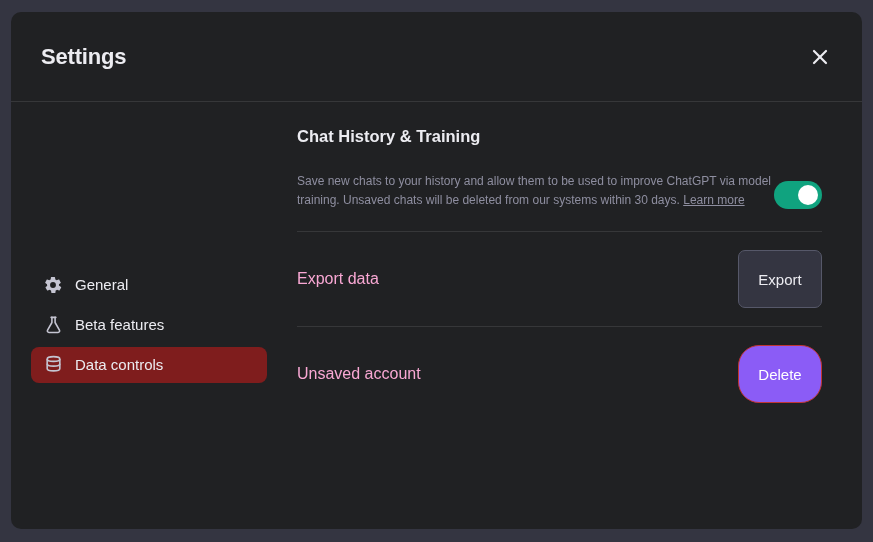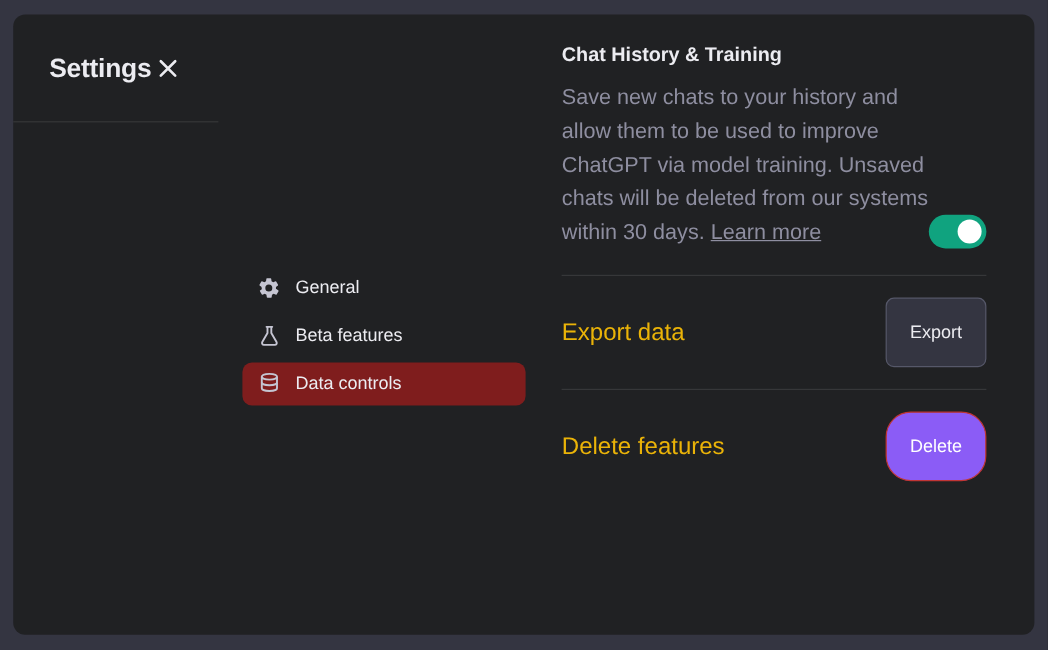--- a/index.html
+++ b/index.html
@@ -11,21 +11,21 @@
   }
   .backdrop {
     width: 873px; height: 542px;
     padding: 12px 11px 0 11px;
   }
   .dialog {
     width: 851px; height: 517px;
     background: #202123;
     border-radius: 10px;
     display: flex;
-    flex-direction: row;
+    flex-direction: column;
   }
   .dialog-header {
     height: 90px;
     border-bottom: 1px solid #363739;
     display: flex;
     align-items: center;
     justify-content: space-between;
     padding: 0 28px 0 30px;
   }
   .dialog-title {
@@ -76,40 +76,40 @@
     flex: 1;
     padding: 7px 30px 0 30px;
   }
   .section-title {
     color: #ececf1;
     font-size: 16.5px;
     font-weight: 600;
   }
   .section-desc {
     color: #8e8ea0;
-    font-size: 18px;
+    font-size: 12px;
     line-height: 1.55;
-    margin-top: 12px;
+    margin-top: 26px;
     max-width: 540px;
   }
   .learn-more {
     color: #8e8ea0;
     text-decoration: underline;
     cursor: pointer;
   }
   .row {
     display: flex;
     align-items: center;
     justify-content: space-between;
     border-top: 1px solid #363739;
     padding: 20px 0;
   }
   .row-label {
-    color: #eab308;
-    font-size: 20px;
+    color: #f9a8d4;
+    font-size: 16px;
   }
   .divider {
     border-top: 1px solid #363739;
     margin-top: 22px;
   }
   .toggle {
     position: relative;
     width: 48px; height: 28px;
     background: #10a37f;
     border-radius: 999px;
@@ -214,21 +214,21 @@
         </div>
 
         <div class="divider"></div>
 
         <div class="row" style="border-top:none; padding-top:18px; padding-bottom:18px;">
           <div class="row-label">Export data</div>
           <div class="btn">Export</div>
         </div>
 
         <div class="row" style="padding-top:18px; padding-bottom:18px;">
-          <div class="row-label">Delete features</div>
+          <div class="row-label">Unsaved account</div>
           <div class="btn danger">Delete</div>
         </div>
 
 
       </div>
 
     </div>
   </div>
 </div>
 

